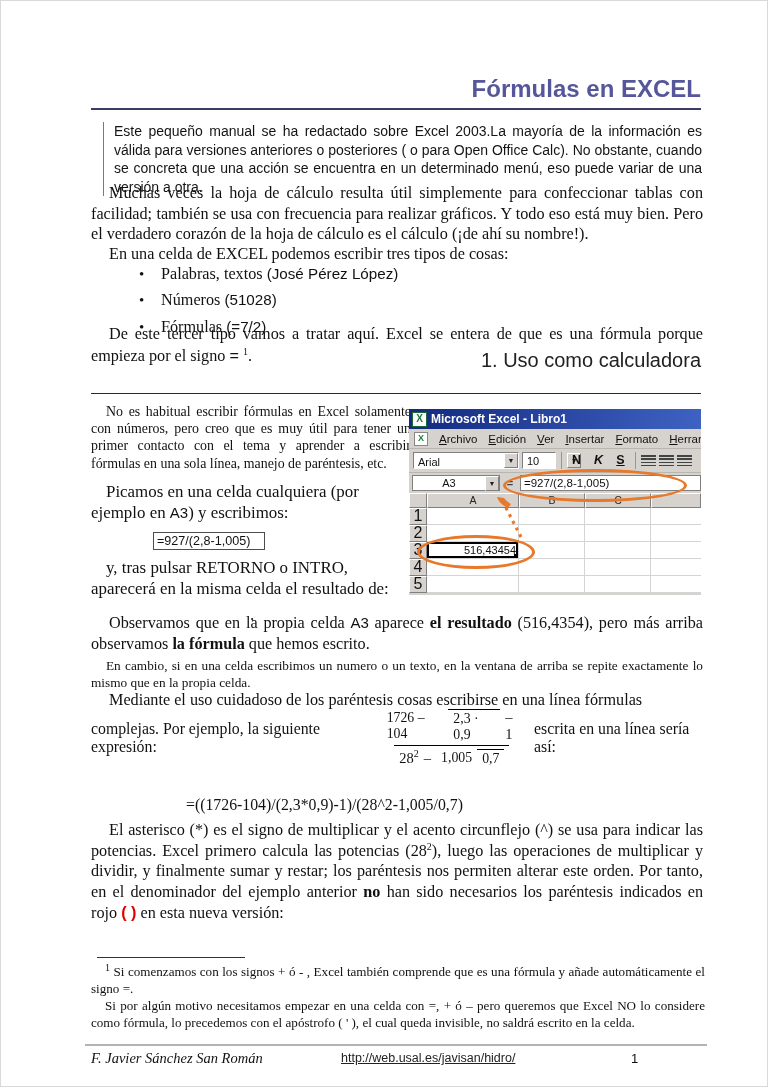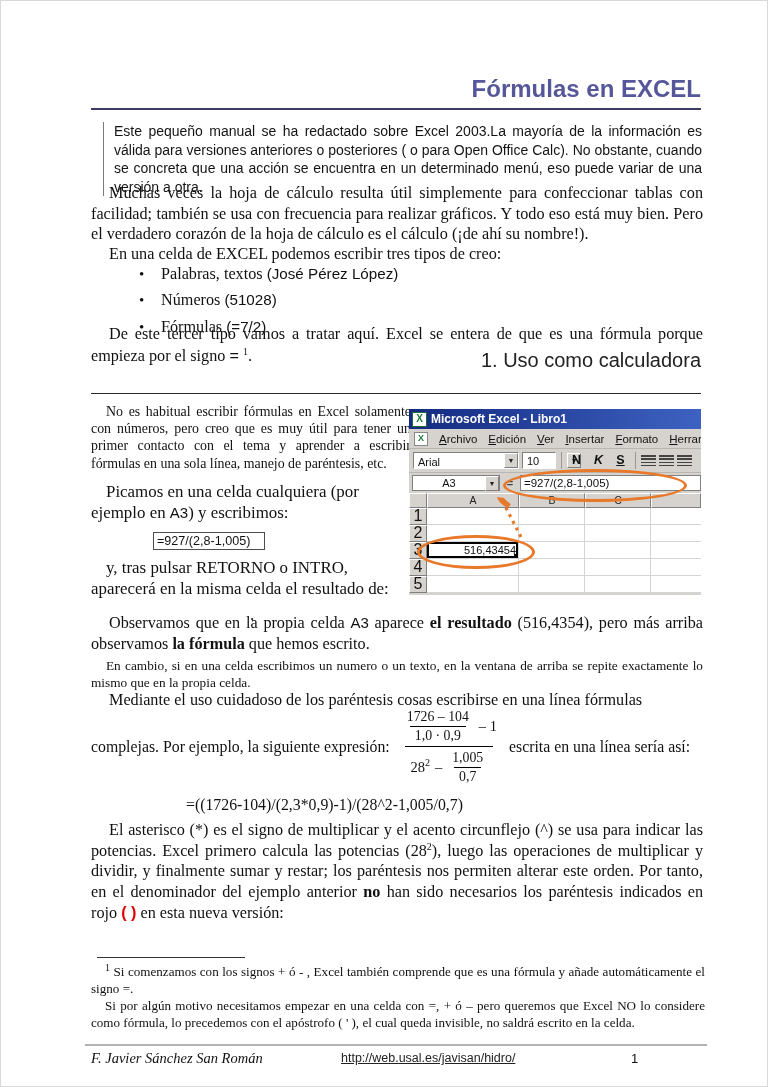--- a/index.html
+++ b/index.html
@@ -110,21 +110,21 @@
   .xl-arrow{position:absolute;left:0;top:0;pointer-events:none;}
 
   
   .p-observamos{top:612px;}
   .p-encambio{top:656px;font-size:13.3px;line-height:1.3;text-indent:15px;}
   .p-mediante{top:689px;}
   .expr-row{left:90px;top:708px;width:612px;display:flex;align-items:center;font-size:15.8px;}
   .bfrac{display:inline-flex;flex-direction:column;align-items:center;margin:0 7px;font-size:14.5px;}
   .bnum{display:flex;align-items:center;gap:5px;padding:0 5px 2px;}
   .bden{display:flex;align-items:center;gap:5px;border-top:1px solid #000;padding:3px 5px 0;}
-  .sfrac{display:inline-flex;flex-direction:column;align-items:center;font-size:13.8px;}
+  .sfrac{display:inline-flex;flex-direction:row;align-items:center;font-size:13.8px;}
   .sfrac .snum{padding:0 5px 1px;}
   .sfrac .sden{border-top:1px solid #000;padding:1px 5px 0;}
   .p-inlineformula{left:185px;top:795px;font-size:15.8px;}
   .p-asterisco{top:819px;}
   .red{color:var(--red,#e00000);font-family:"Liberation Sans",sans-serif;font-weight:bold;}
 
   
   .fn-rule{left:96px;top:956px;width:148px;border-top:1px solid #333;}
   .footnote{left:90px;top:962px;width:614px;font-size:13.1px;line-height:1.3;text-align:justify;}
   .footnote p{margin:0;text-indent:14px;}
@@ -136,21 +136,21 @@
 </style>
 </head>
 <body>
 
 <div class="abs doc-title">Fórmulas en EXCEL</div>
 <div class="abs title-rule"></div>
 
 <div class="abs note-box">Este pequeño manual se ha redactado sobre Excel 2003.La mayoría de la información es válida para versiones anteriores o posteriores ( o para Open Office Calc). No obstante, cuando se concreta que una acción se encuentra en un determinado menú, eso puede variar de una versión a otra.</div>
 
 <div class="abs para indent p-muchas">Muchas veces la hoja de cálculo resulta útil simplemente para confeccionar tablas con facilidad; también se usa con frecuencia para realizar gráficos. Y todo eso está muy bien. Pero el verdadero corazón de la hoja de cálculo es el cálculo (¡de ahí su nombre!).</div>
-<div class="abs para indent p-celda">En una celda de EXCEL podemos escribir tres tipos de creo:</div>
+<div class="abs para indent p-celda">En una celda de EXCEL podemos escribir tres tipos de cosas:</div>
 
 <div class="abs bullet-list">
   <div class="bullet-row">
     <span class="bullet-dot">•</span>
     <span><span>Palabras, textos </span><span class="bullet-sans">(José Pérez López)</span></span>
   </div>
   <div class="bullet-row">
     <span class="bullet-dot">•</span>
     <span><span>Números </span><span class="bullet-sans">(51028)</span></span>
   </div>
@@ -282,21 +282,21 @@
 
 <div class="abs para p-encambio">En cambio, si en una celda escribimos un numero o un texto, en la ventana de arriba se repite exactamente lo mismo que en la propia celda.</div>
 <div class="abs para indent p-mediante">Mediante el uso cuidadoso de los paréntesis cosas escribirse en una línea fórmulas</div>
 
 <div class="abs expr-row">
   <span>complejas. Por ejemplo, la siguiente expresión:</span>
   <span class="bfrac">
     <span class="bnum">
       <span class="sfrac">
         <span class="snum">1726 – 104</span>
-        <span class="sden">1,0 · 0,9</span>
+        <span class="sden">2,3 · 0,9</span>
       </span>
       <span>– 1</span>
     </span>
     <span class="bden">
       <span><span>28</span><sup>2</sup></span>
       <span>–</span>
       <span class="sfrac">
         <span class="snum">1,005</span>
         <span class="sden">0,7</span>
       </span>

